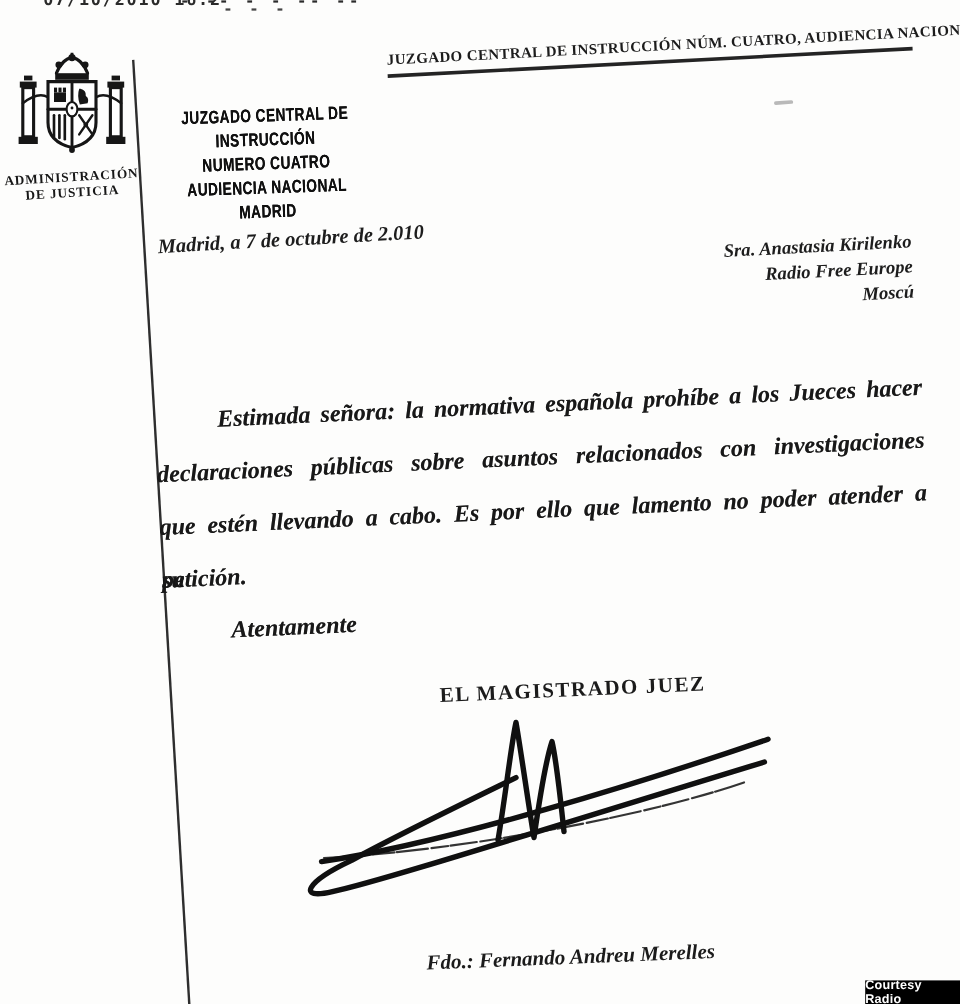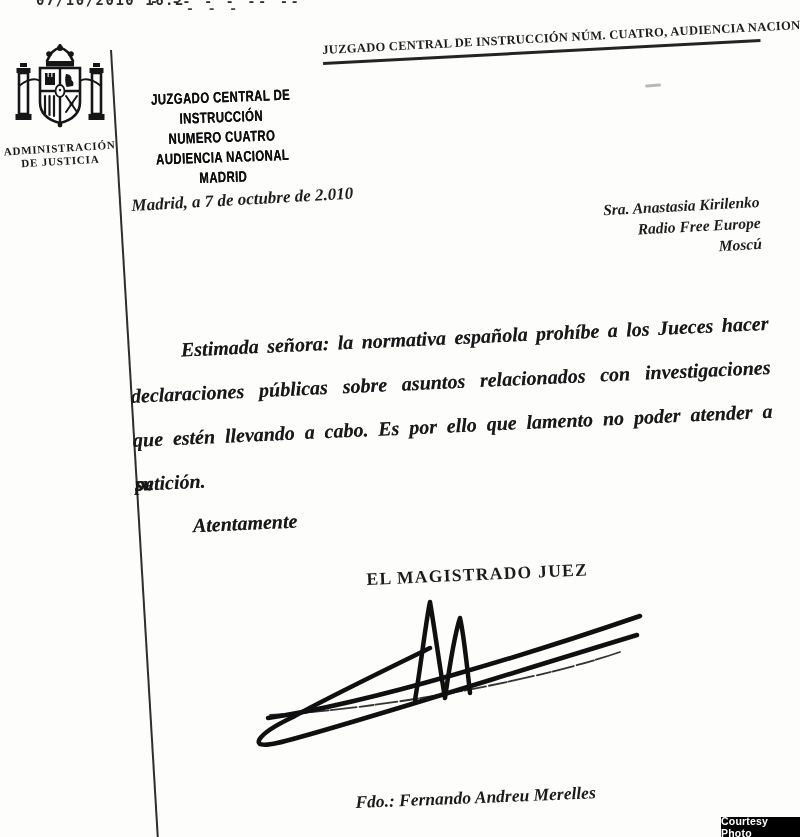--- a/index.html
+++ b/index.html
@@ -165,15 +165,15 @@
         <path d="M23 138 C 130 122, 290 72, 395 36" stroke-width="4.5"></path>
         <path d="M25 135 C 150 128, 300 98, 375 72" stroke-width="1.8" opacity="0.85" stroke-dasharray="14 2 22 3 18 2 26 3"></path>
         <path d="M185 68 C 140 90, 78 120, 48 137 C 10 155, 2 170, 32 163 C 70 155, 205 112, 392 55" stroke-width="4.5"></path>
         <path d="M170 120 C 176 85, 181 40, 185 22 C 189 45, 196 95, 200 118 C 204 90, 210 53, 215 38 C 219 55, 223 95, 225 113" stroke-width="4.5"></path>
       </g>
     </svg>
   </div>
 
   <div id="signed-by" class="abs">Fdo.: Fernando Andreu Merelles</div>
 
-  <div id="credit-badge" class="abs">Courtesy Photo</div>
+  <div id="credit-badge" class="abs">Courtesy Radio</div>
 
 </div>
 
 </body></html>

